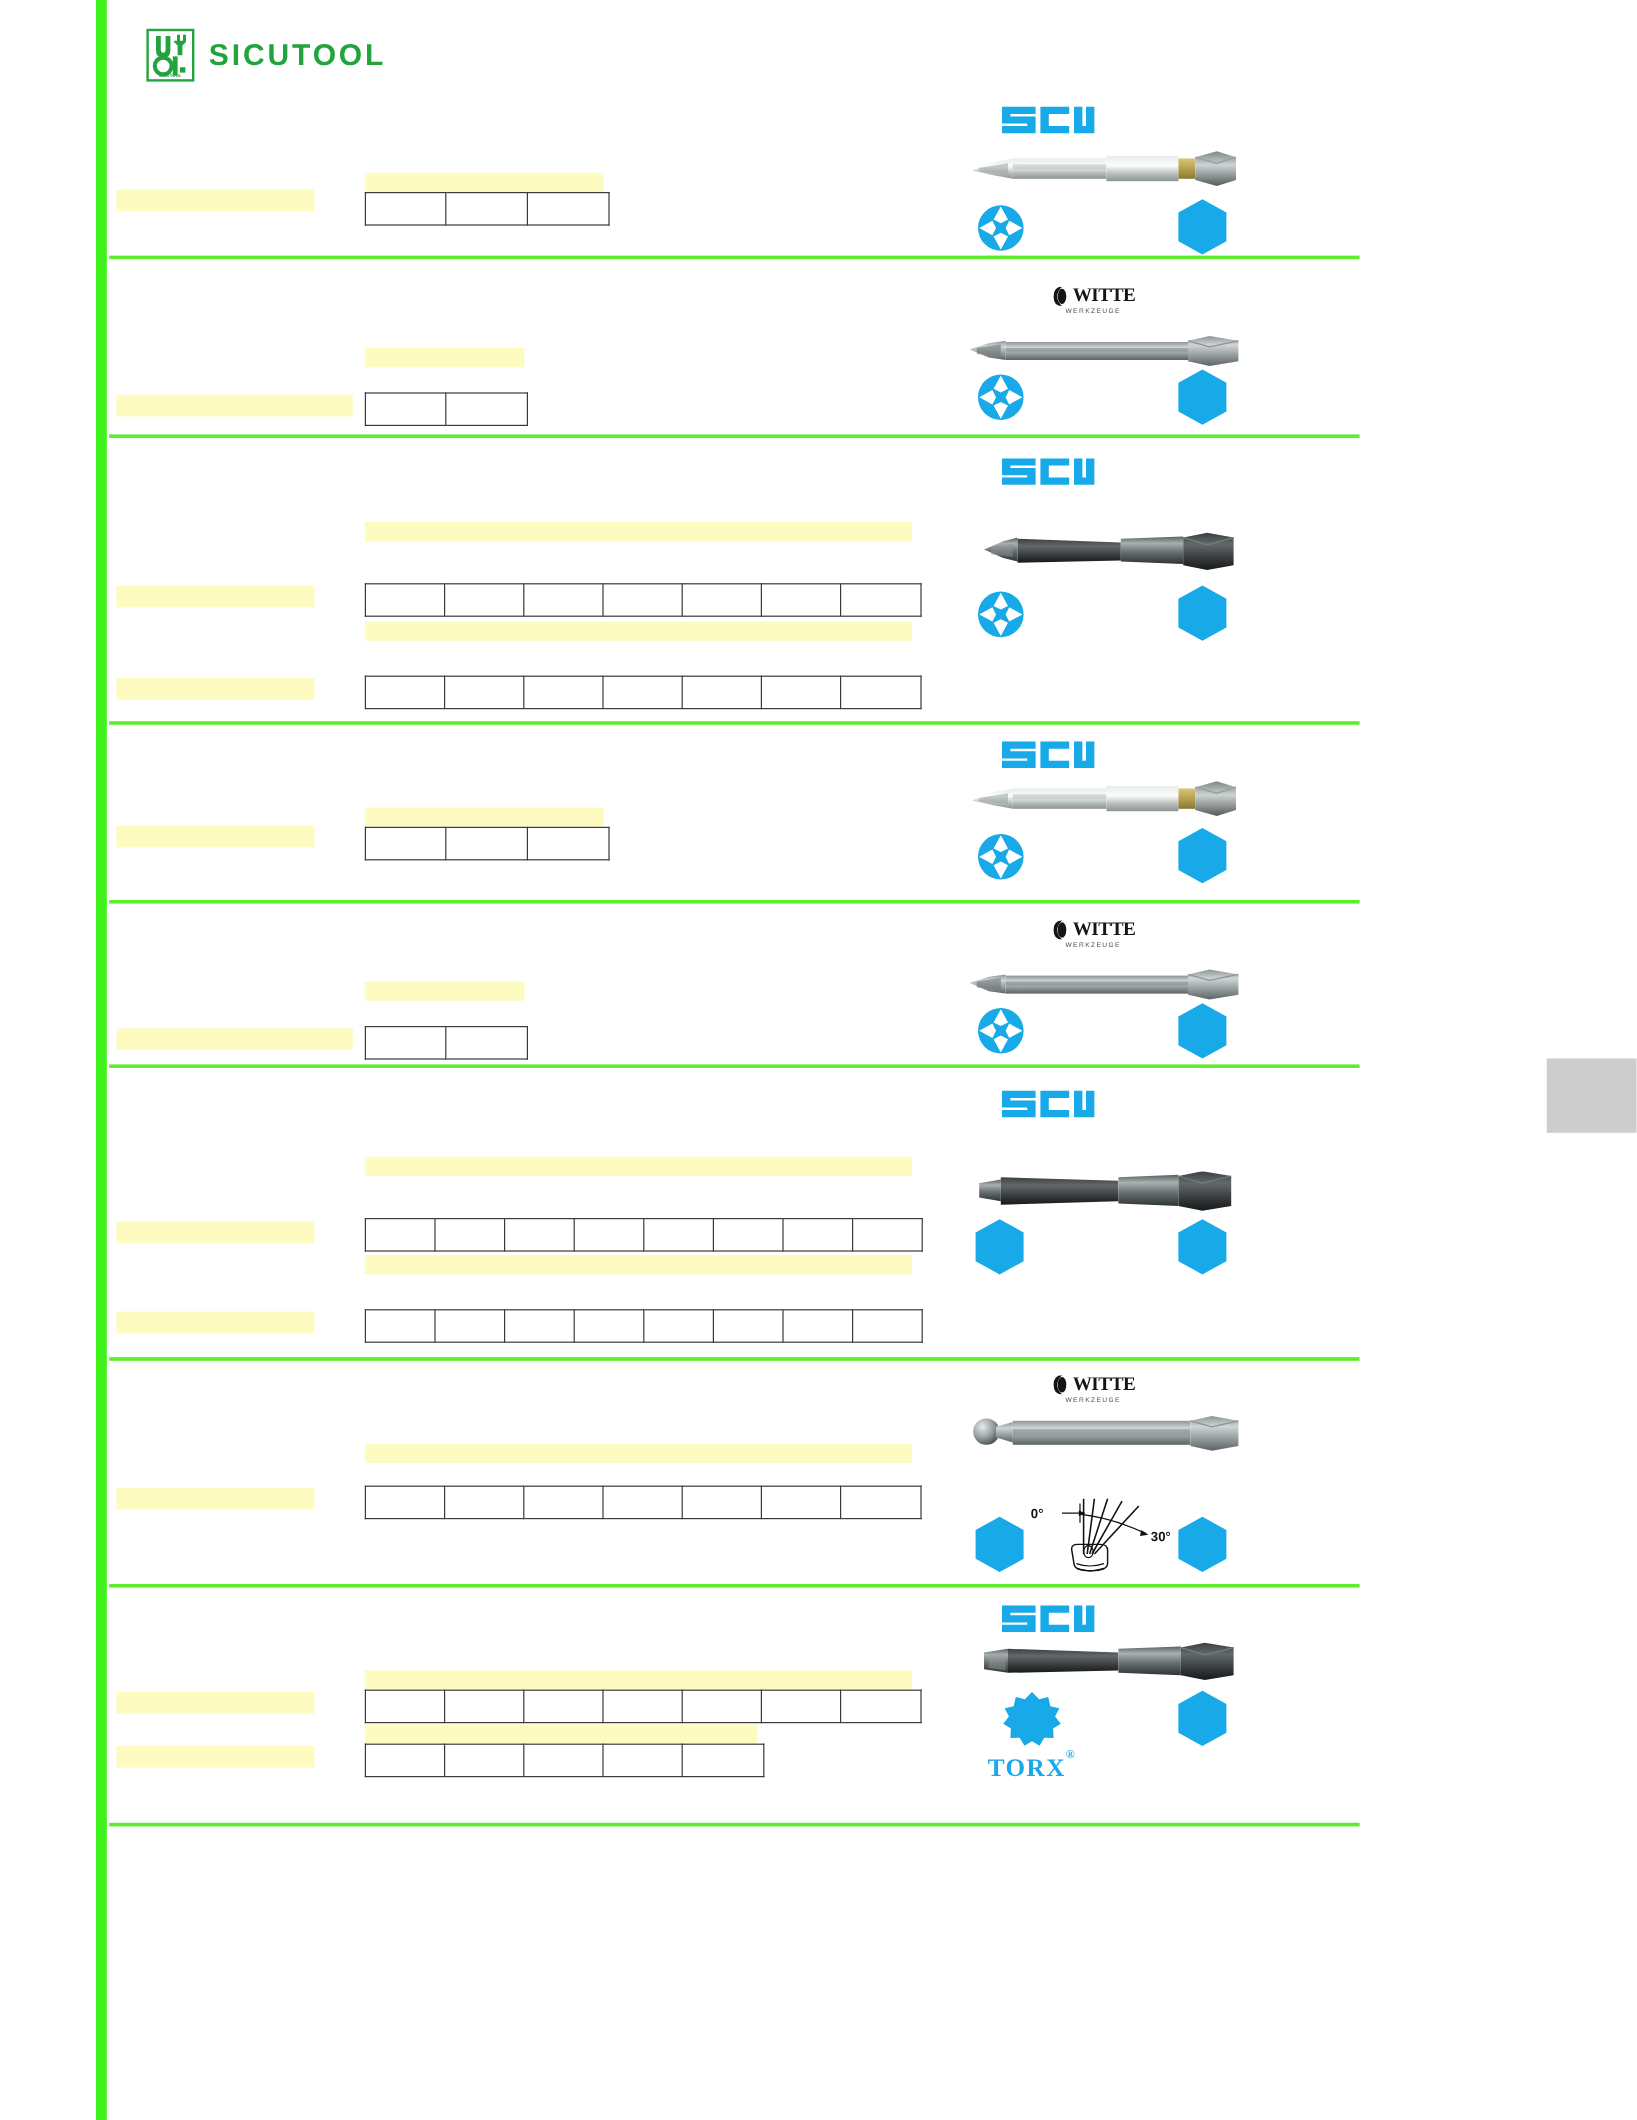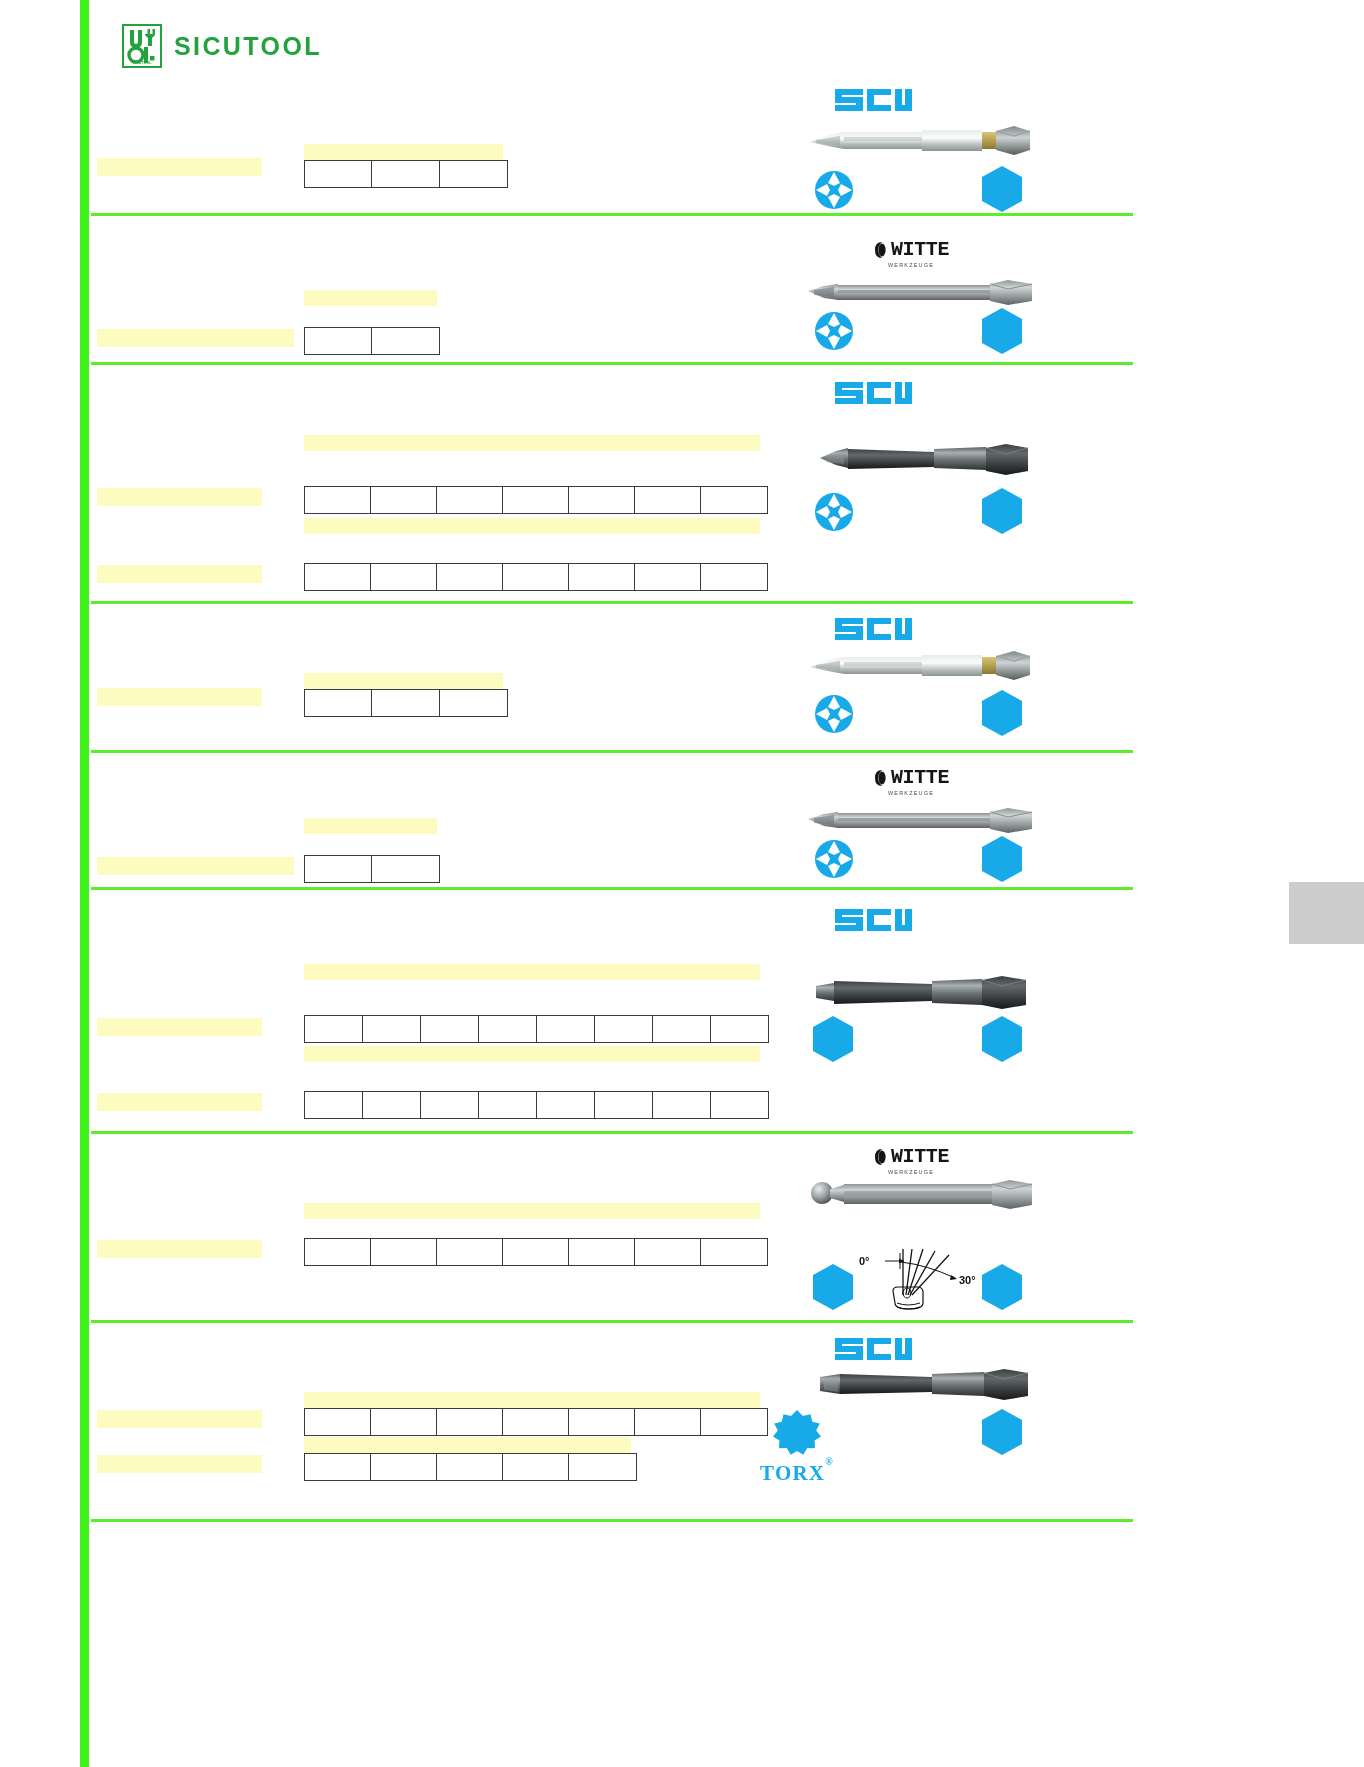--- a/index.html
+++ b/index.html
@@ -116,24 +116,24 @@
     color: #1a1a1a;
     text-align: center;
   }
   .logo-witte .witte-row {
     display: flex;
     align-items: center;
     justify-content: center;
     gap: 4px;
   }
   .logo-witte .witte-word {
-    font-size: 20px;
+    font-size: 16px;
     font-weight: 700;
     letter-spacing: -0.4px;
-    font-family: Liberation Mono, monospace;
+    font-family: Liberation Serif, serif;
     color: #151515;
   }
   .logo-witte .witte-sub {
     font-size: 5.5px;
     letter-spacing: 1.2px;
     color: #4a4a4a;
     margin-top: 1px;
     font-family: "Liberation Sans", sans-serif;
   }
 
@@ -685,21 +685,21 @@
       <svg width="226" height="34" viewBox="0 0 226 34" aria-hidden="true">
         <path d="M6 9 L26 6 L26 26 L6 23 Z" fill="url(#steelC)"></path>
         <path d="M10 10 L24 8 L24 24 L10 22 Z" fill="#9aa1a3" opacity=".4"></path>
         <path d="M26 6 L118 9 L118 24 L26 26 Z" fill="url(#blackC)"></path>
         <path d="M118 6 L170 4 L170 28 L118 26 Z" fill="url(#steelC)"></path>
         <path d="M170 5 L190 1 L214 5 L214 28 L190 32 L170 28 Z" fill="url(#blackC)"></path>
         <path d="M170 5 L190 11 L214 5" fill="none" stroke="#777d7f" stroke-width="1"></path>
       </svg>
     </div>
 
-    <div class="torxbadge" style="left:749px; top:1407px; width:96px;">
+    <div class="torxbadge" style="left:812px; top:1407px; width:96px;">
       <svg width="56" height="56" viewBox="0 0 56 56" aria-hidden="true">
         <path d="M28 3
                  L34 9 L41.5 7.2 L43.3 14.8 L50.8 16.6 L47.2 23.4 L52 29.5 L45.6 33.5 L46 41.3 L38.3 41.1 L34.3 47.8 L28 44 L21.7 47.8 L17.7 41.1 L10 41.3 L10.4 33.5 L4 29.5 L8.8 23.4 L5.2 16.6 L12.7 14.8 L14.5 7.2 L22 9 Z" fill="#17a9e8"></path>
       </svg>
       <div class="torx-word">
         <span>TORX</span><sup>®</sup>
       </div>
     </div>
 
     <div class="hexbadge" style="left:979px; top:1407px;">

